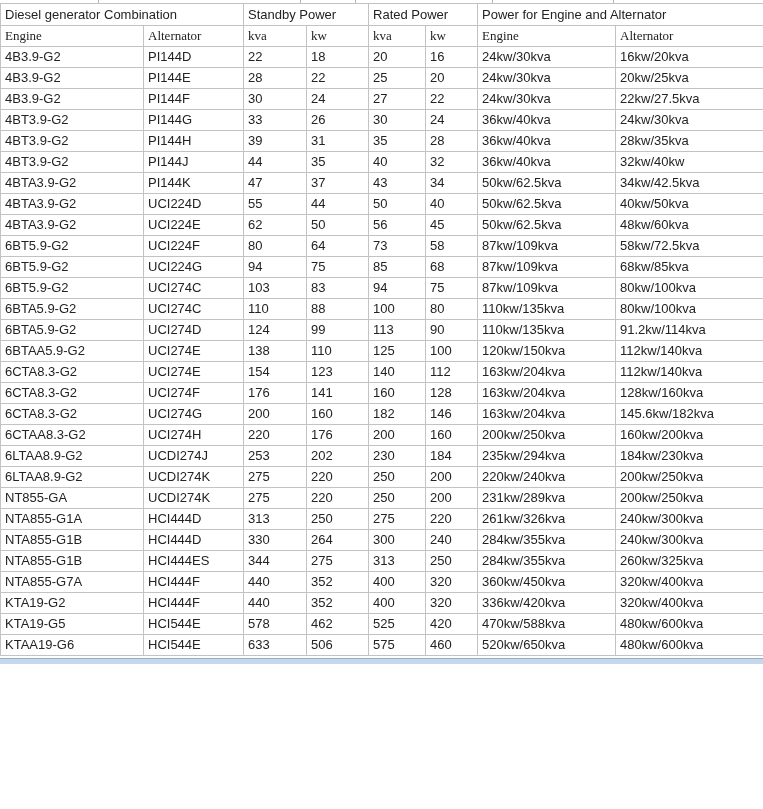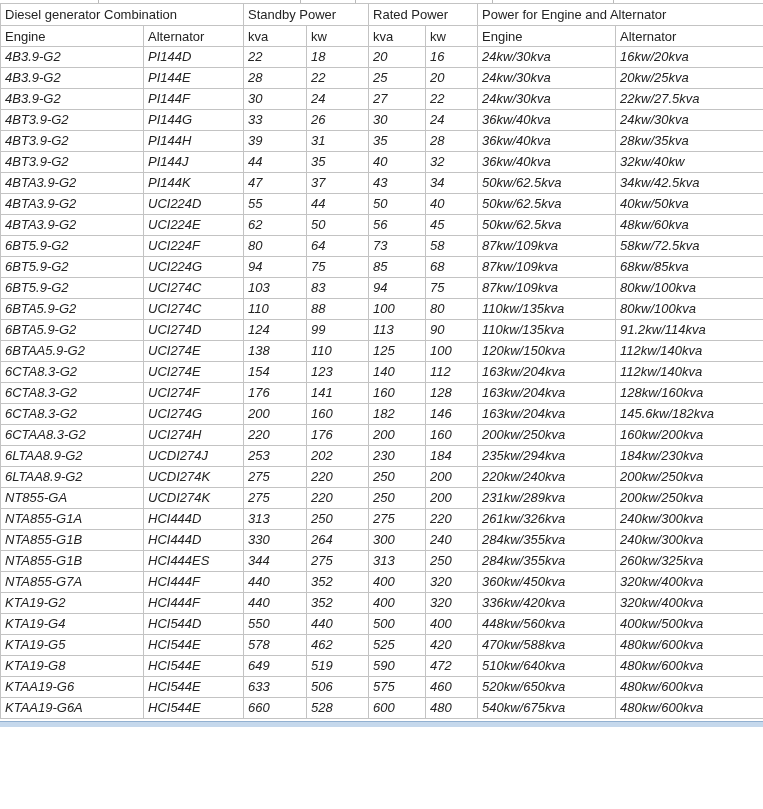--- a/index.html
+++ b/index.html
@@ -42,22 +42,22 @@
     font-weight: normal;
     color: #232323;
     text-align: left;
     vertical-align: middle;
     padding: 0 2px 0 4px;
     white-space: nowrap;
     overflow: hidden;
     background: #ffffff;
   }
   table.spec thead tr.h1 th { height: 21px; }
-  table.spec thead tr.h2 th { height: 20px; }
-  table.spec tbody tr       { height: 20px; font-style: italic; }
+  table.spec thead tr.h2 th { height: 20px; font-family: Liberation Serif, serif; }
+  table.spec tbody tr       { height: 20px; }
   table.spec tbody td       { line-height: 20px; }
   
   .bottom-gap {
     height: 2px;
     background: #ffffff;
   }
   .selection-strip {
     height: 6px;
     width: 763px;
     background: #c5d8ec;
@@ -372,68 +372,38 @@
           <td>KTA19-G2</td>
           <td>HCI444F</td>
           <td>440</td>
           <td>352</td>
           <td>400</td>
           <td>320</td>
           <td>336kw/420kva</td>
           <td>320kw/400kva</td>
         </tr>
         <tr>
-          <td>KTA19-G4</td>
-          <td>HCI544D</td>
-          <td>550</td>
-          <td>440</td>
-          <td>500</td>
-          <td>400</td>
-          <td>448kw/560kva</td>
-          <td>400kw/500kva</td>
-        </tr>
-        <tr>
           <td>KTA19-G5</td>
           <td>HCI544E</td>
           <td>578</td>
           <td>462</td>
           <td>525</td>
           <td>420</td>
           <td>470kw/588kva</td>
           <td>480kw/600kva</td>
         </tr>
         <tr>
-          <td>KTA19-G8</td>
-          <td>HCI544E</td>
-          <td>649</td>
-          <td>519</td>
-          <td>590</td>
-          <td>472</td>
-          <td>510kw/640kva</td>
-          <td>480kw/600kva</td>
-        </tr>
-        <tr>
           <td>KTAA19-G6</td>
           <td>HCI544E</td>
           <td>633</td>
           <td>506</td>
           <td>575</td>
           <td>460</td>
           <td>520kw/650kva</td>
           <td>480kw/600kva</td>
         </tr>
-        <tr>
-          <td>KTAA19-G6A</td>
-          <td>HCI544E</td>
-          <td>660</td>
-          <td>528</td>
-          <td>600</td>
-          <td>480</td>
-          <td>540kw/675kva</td>
-          <td>480kw/600kva</td>
-        </tr>
       </tbody>
   </table>
 
   <div class="bottom-gap"></div>
   <div class="selection-strip"></div>
 
 </div>
 
 </body></html>

